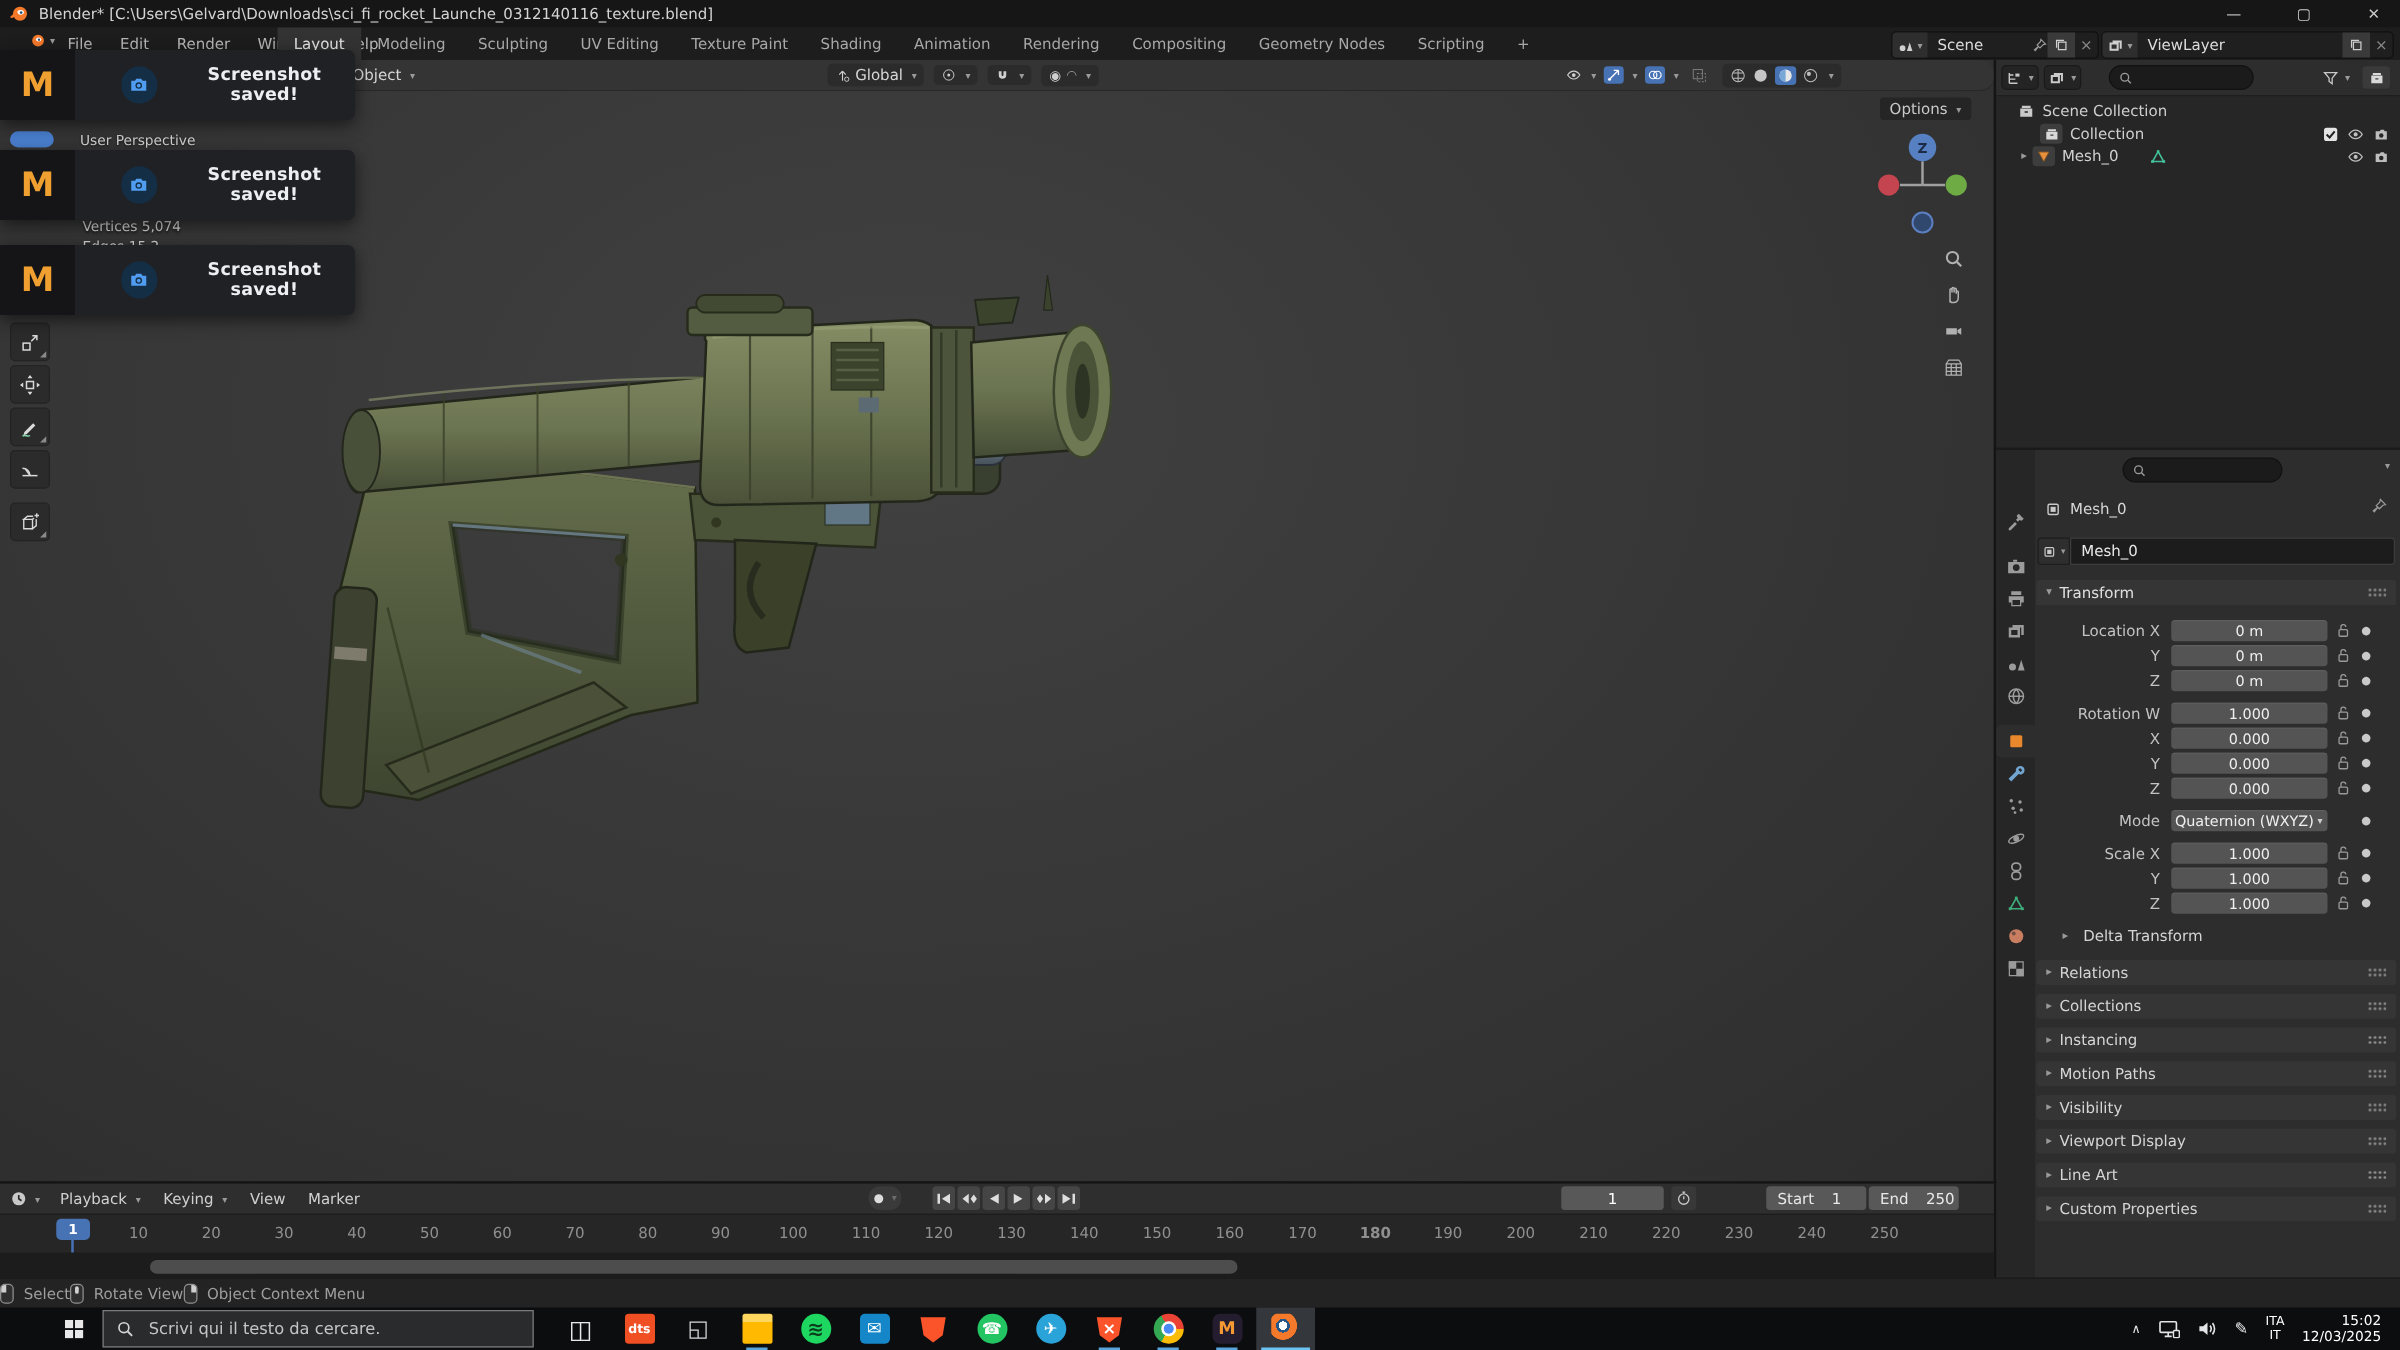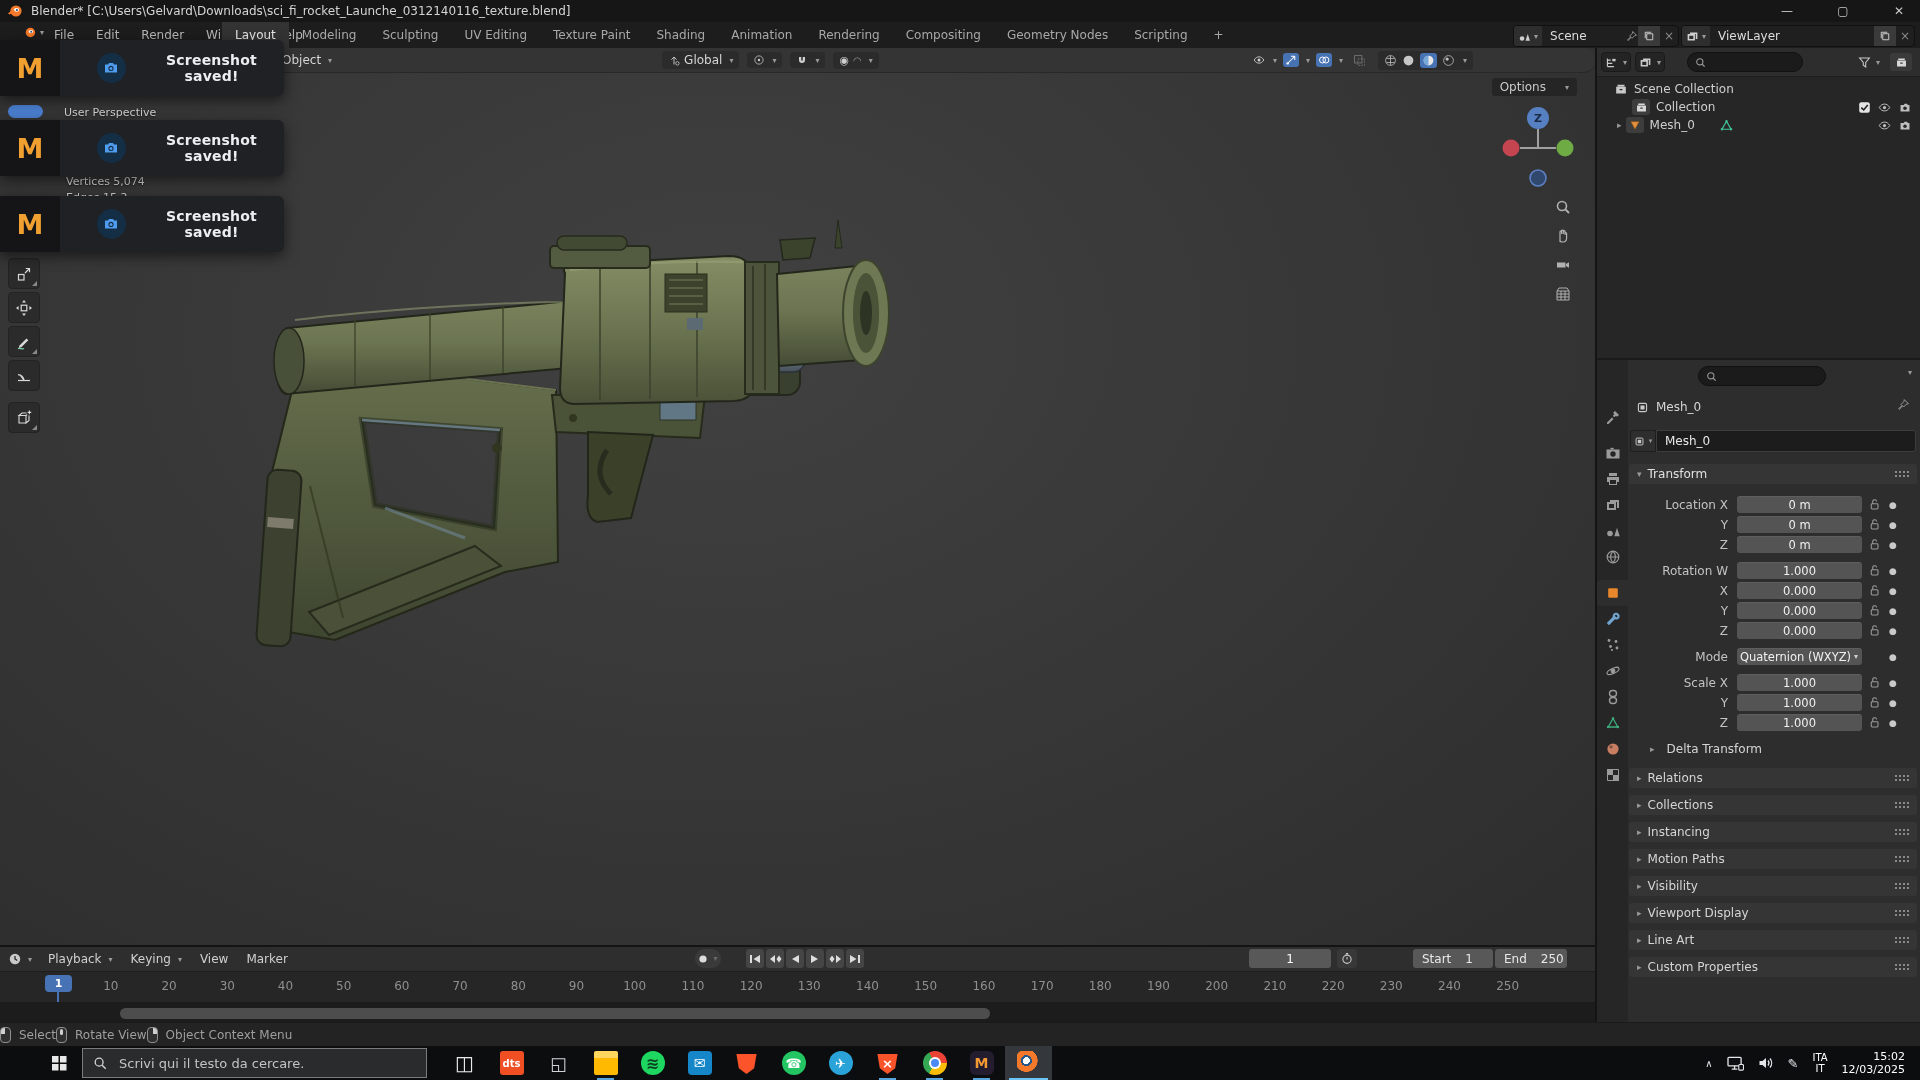--- a/index.html
+++ b/index.html
@@ -27,21 +27,21 @@
   .idgroup .mini{display:flex;align-items:center;justify-content:center;background:#3a3a3a;height:100%;width:22px;}
   .idgroup .x{width:18px;text-align:center;color:#8a8a8a;}
   
   #viewport{left:0;top:48px;width:1595px;height:897px;
     background:radial-gradient(ellipse at 45% 32%,#414141 0%,#383838 45%,#2d2d2d 100%);
     border-right:2px solid #141414;overflow:hidden;}
   #vheader{position:absolute;left:0;top:0;width:100%;height:24px;background:#343434;border-bottom:1px solid #282828;display:flex;align-items:center;border-radius:11px;}
   .vh-item{display:flex;align-items:center;color:#d6d6d6;gap:4px;white-space:nowrap;}
   .pill{background:#2b2b2b;border-radius:4px;display:flex;align-items:center;padding:2px 6px;gap:4px;}
   .bluebox{background:#4772b3;border-radius:3px;padding:1px 2px;display:flex;align-items:center;}
-  #optionsbtn{position:absolute;right:18px;top:30px;background:#252525;border-radius:3px;padding:2px 8px;color:#c9c9c9;display:flex;gap:16px;align-items:center;}
+  #optionsbtn{position:absolute;right:18px;top:30px;background:#252525;border-radius:3px;padding:2px 8px;color:#c9c9c9;display:flex;gap:4px;align-items:center;}
   
   #vtoolbar{position:absolute;left:8px;top:210px;display:flex;flex-direction:column;gap:3px;}
   .tool-btn{width:30px;height:29px;background:#2b2b2b;border:1px solid #232323;border-radius:4px;display:flex;align-items:center;justify-content:center;position:relative;}
   .tool-btn.sub::after{content:"";position:absolute;right:2px;bottom:2px;border-left:5px solid transparent;border-bottom:5px solid #8a8a8a;}
   
   #navbtns{position:absolute;left:1552px;top:148px;display:flex;flex-direction:column;gap:7px;}
   .navbtn{width:22px;height:22px;display:flex;align-items:center;justify-content:center;opacity:.85;}
   
   .ovl-text{position:absolute;color:#d2d2d2;font-size:11px;text-shadow:0 1px 2px rgba(0,0,0,.6);}
   #bluepill{position:absolute;left:8px;top:57px;width:35px;height:13px;border-radius:7px;background:#4a7fd0;}
@@ -1099,21 +1099,21 @@
         <span class="tl-tick" style="left: 503.28px;">80</span>
         <span class="tl-tick" style="left: 561.48px;">90</span>
         <span class="tl-tick" style="left: 619.68px;">100</span>
         <span class="tl-tick" style="left: 677.88px;">110</span>
         <span class="tl-tick" style="left: 736.08px;">120</span>
         <span class="tl-tick" style="left: 794.28px;">130</span>
         <span class="tl-tick" style="left: 852.48px;">140</span>
         <span class="tl-tick" style="left: 910.68px;">150</span>
         <span class="tl-tick" style="left: 968.88px;">160</span>
         <span class="tl-tick" style="left: 1027.08px;">170</span>
-        <span class="tl-tick" style="left: 1085.28px;">180</span>
+        <span class="tl-tick" style="left: 1085.28px; font-weight: bold;">180</span>
         <span class="tl-tick" style="left: 1143.48px;">190</span>
         <span class="tl-tick" style="left: 1201.68px;">200</span>
         <span class="tl-tick" style="left: 1259.88px;">210</span>
         <span class="tl-tick" style="left: 1318.08px;">220</span>
         <span class="tl-tick" style="left: 1376.28px;">230</span>
         <span class="tl-tick" style="left: 1434.48px;">240</span>
         <span class="tl-tick" style="left: 1492.68px;">250</span>
       <span id="playhead-pill">1</span>
       <span id="playhead-line"></span>
     </div>

